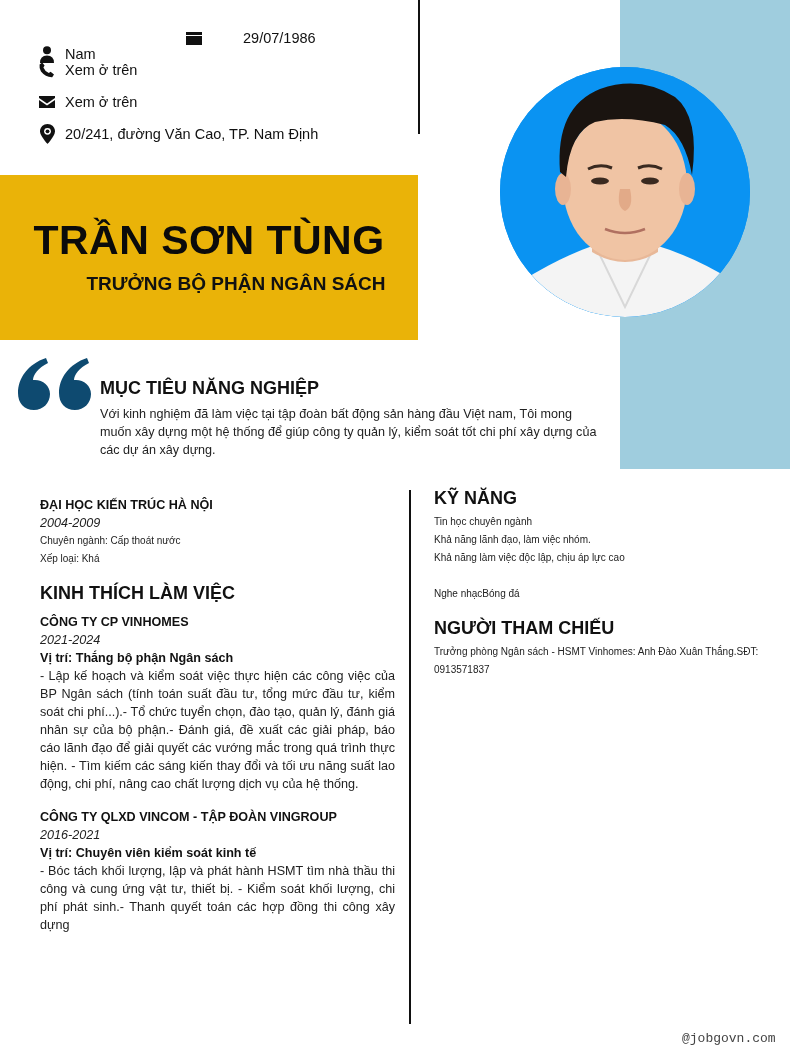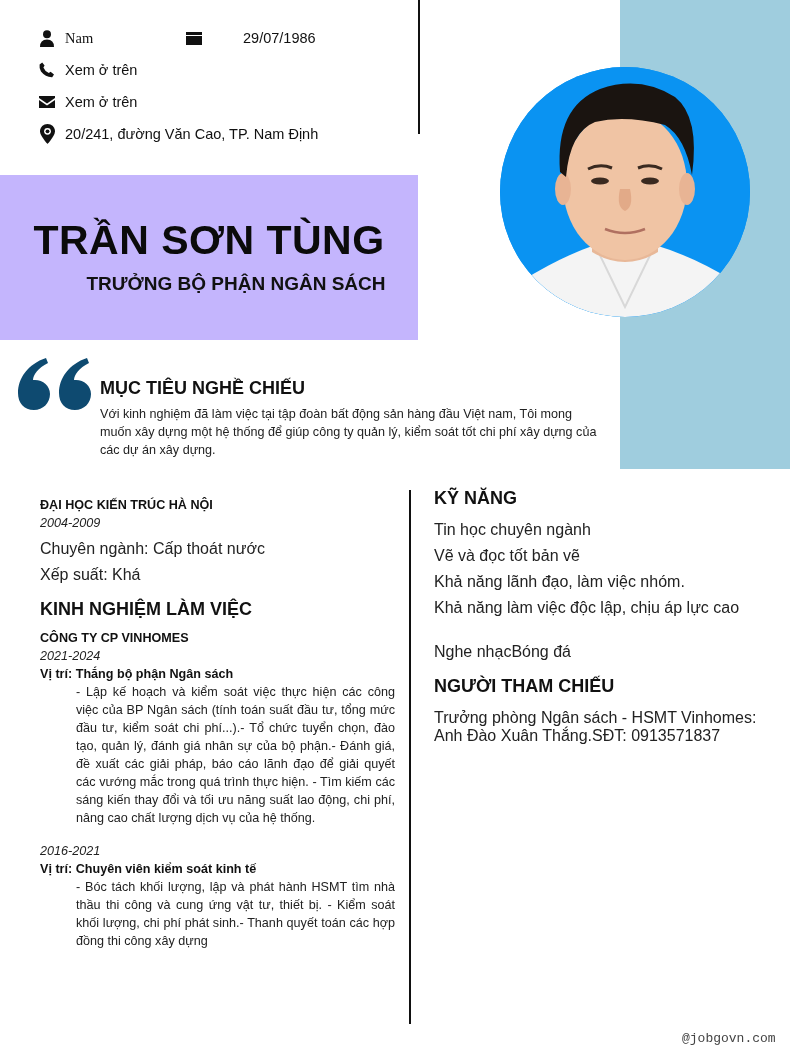--- a/index.html
+++ b/index.html
@@ -7,52 +7,52 @@
   body { position: relative; font-family: "Liberation Sans", "DejaVu Sans", sans-serif; color: #111; }
 
   .right-band { position: absolute; left: 620px; top: 0; width: 170px; height: 469px; background: #9fcdde; }
   .top-divider { position: absolute; left: 418px; top: 0; width: 2px; height: 134px; background: #111; }
 
   .contact { position: absolute; left: 38px; top: 29px; width: 370px; }
   .contact-row { position: absolute; display: flex; align-items: center; font-size: 14.5px; color: #111; white-space: nowrap; }
   .contact-row .ic { width: 18px; height: 18px; display: inline-flex; align-items: center; justify-content: center; margin-right: 9px; }
   .contact-row svg { display: block; }
 
-  .name-box { position: absolute; left: 0; top: 175px; width: 418px; height: 165px; background: #c4b5fd; text-align: center; }
+  .name-box { position: absolute; left: 0; top: 175px; width: 418px; height: 165px; background: #eab308; text-align: center; }
   .name { position: absolute; left: 0; width: 418px; top: 42px; font-size: 41px; font-weight: bold; letter-spacing: 0.5px; color: #0b0b0b; }
   .job-title { position: absolute; left: 0; width: 472px; top: 98px; font-size: 19px; font-weight: bold; color: #111; }
 
   .photo { position: absolute; left: 500px; top: 67px; width: 250px; height: 250px; border-radius: 50%; overflow: hidden; background: #0a93f2; }
 
   .quote-icon { position: absolute; left: 18px; top: 358px; }
   .objective-title { position: absolute; left: 100px; top: 378px; font-size: 18px; font-weight: bold; color: #111; }
   .objective-text { position: absolute; left: 100px; top: 405px; width: 500px; font-size: 12.6px; line-height: 18px; color: #222; }
 
   .bottom-divider { position: absolute; left: 409px; top: 490px; width: 2px; height: 534px; background: #111; }
 
   .col-left { position: absolute; left: 40px; top: 487px; width: 355px; }
   .col-right { position: absolute; left: 434px; top: 487px; width: 330px; }
 
   .section-title { font-size: 18px; font-weight: bold; color: #111; line-height: 22px; }
   .edu-school, .company { font-size: 12.6px; font-weight: bold; line-height: 18px; color: #111; }
   .period { font-size: 12.6px; font-style: italic; line-height: 18px; color: #222; }
-  .line { font-size: 16px; line-height: 18px; color: #222; margin-top: 8px; }
+  .line { font-size: 10px; line-height: 18px; color: #222; }
   .position { font-size: 12.6px; font-weight: bold; line-height: 18px; color: #111; }
-  .desc { font-size: 12.6px; line-height: 18px; color: #222; text-align: justify; margin-left: 36px; }
+  .desc { font-size: 12.6px; line-height: 18px; color: #222; text-align: justify; }
 
   .watermark { position: absolute; left: 642px; top: 1031px; font-family: "Liberation Mono", "DejaVu Sans Mono", monospace; font-size: 13px; color: #444; margin-left: 40px; }
 </style>
 </head>
 <body>
 
 <div class="right-band"></div>
 <div class="top-divider"></div>
 
 <div class="contact">
-  <div class="contact-row" style="left:0; top:0;font-family:Liberation Serif, serif;">
+  <div class="contact-row" style="left:0; top:16px;">
     <span class="ic">
       <svg width="14" height="17" viewBox="0 0 14 17">
           <circle cx="7" cy="4.3" r="4" fill="#111"></circle>
           <path d="M0 17 Q0 9.5 7 9.5 Q14 9.5 14 17 Z" fill="#111"></path>
         </svg>
     </span>
     <span>Nam</span>
   </div>
   <div class="contact-row" style="left:147px; top:0;gap:31px;">
     <span class="ic">
@@ -123,55 +123,55 @@
     <path d="M105 162 Q125 170 145 162" stroke="#b07060" stroke-width="2.5" fill="none"></path>
   </svg>
 </div>
 
 <div class="quote-icon">
   <svg width="74" height="52" viewBox="0 0 74 52">
     <path d="M16 52 C6 52 0 45 0 35 C0 20 10 6 28 0 L30 5 C20 10 15 17 15 22 C24 21 32 27 32 36 C32 45 25 52 16 52 Z" fill="#0e4a70"></path>
     <path d="M57 52 C47 52 41 45 41 35 C41 20 51 6 69 0 L71 5 C61 10 56 17 56 22 C65 21 73 27 73 36 C73 45 66 52 57 52 Z" fill="#0e4a70"></path>
   </svg>
 </div>
-<div class="objective-title">MỤC TIÊU NGHỀ CHIẾU</div>
+<div class="objective-title">MỤC TIÊU NĂNG NGHIỆP</div>
 <div class="objective-text">Với kinh nghiệm đã làm việc tại tập đoàn bất động sản hàng đầu Việt nam, Tôi mong muốn xây dựng một hệ thống để giúp công ty quản lý, kiểm soát tốt chi phí xây dựng của các dự án xây dựng.</div>
 
 <div class="bottom-divider"></div>
 
 <div class="col-left">
   <div style="height:9px"></div>
   <div class="edu-school">ĐẠI HỌC KIẾN TRÚC HÀ NỘI</div>
   <div class="period">2004-2009</div>
   <div class="line">Chuyên ngành: Cấp thoát nước</div>
-  <div class="line">Xếp suất: Khá</div>
+  <div class="line">Xếp loại: Khá</div>
 
   <div style="height:14px"></div>
-  <div class="section-title">KINH NGHIỆM LÀM VIỆC</div>
+  <div class="section-title">KINH THÍCH LÀM VIỆC</div>
   <div style="height:9px"></div>
 
   <div>
     <div class="company">CÔNG TY CP VINHOMES</div>
     <div class="period">2021-2024</div>
     <div class="position">Vị trí: Thắng bộ phận Ngân sách</div>
     <div class="desc">- Lập kế hoạch và kiểm soát việc thực hiện các công việc của BP Ngân sách (tính toán suất đầu tư, tổng mức đầu tư, kiểm soát chi phí...).- Tổ chức tuyển chọn,  đào tạo, quản lý, đánh giá nhân sự của bộ phận.- Đánh giá, đề xuất các giải pháp, báo cáo lãnh đạo để giải quyết các vướng mắc trong quá trình thực hiện. - Tìm kiếm các sáng kiến thay đổi và tối ưu năng suất lao động, chi phí, nâng cao chất lượng dịch vụ của hệ thống.</div>
   </div>
   <div style="height:15px"></div>
   <div>
+    <div class="company">CÔNG TY QLXD VINCOM - TẬP ĐOÀN VINGROUP</div>
     <div class="period">2016-2021</div>
     <div class="position">Vị trí: Chuyên viên kiểm soát kinh tế</div>
     <div class="desc">- Bóc tách khối lượng, lập và phát hành HSMT tìm nhà thầu thi công và cung ứng vật tư, thiết bị. - Kiểm soát khối lượng, chi phí phát sinh.- Thanh quyết toán các hợp đồng thi công xây dựng</div>
   </div>
 </div>
 
 <div class="col-right">
   <div class="section-title">KỸ NĂNG</div>
   <div style="height:4px"></div>
   <div class="line">Tin học chuyên ngành</div>
-  <div class="line">Vẽ và đọc tốt bản vẽ</div>
   <div class="line">Khả năng lãnh đạo, làm việc nhóm.</div>
   <div class="line">Khả năng làm việc độc lập, chịu áp lực cao</div>
 
   <div style="height:14px"></div>
   <div style="height:4px"></div>
   <div class="line">Nghe nhạcBóng đá</div>
 
   <div style="height:14px"></div>
   <div class="section-title">NGƯỜI THAM CHIẾU</div>
   <div style="height:4px"></div>

